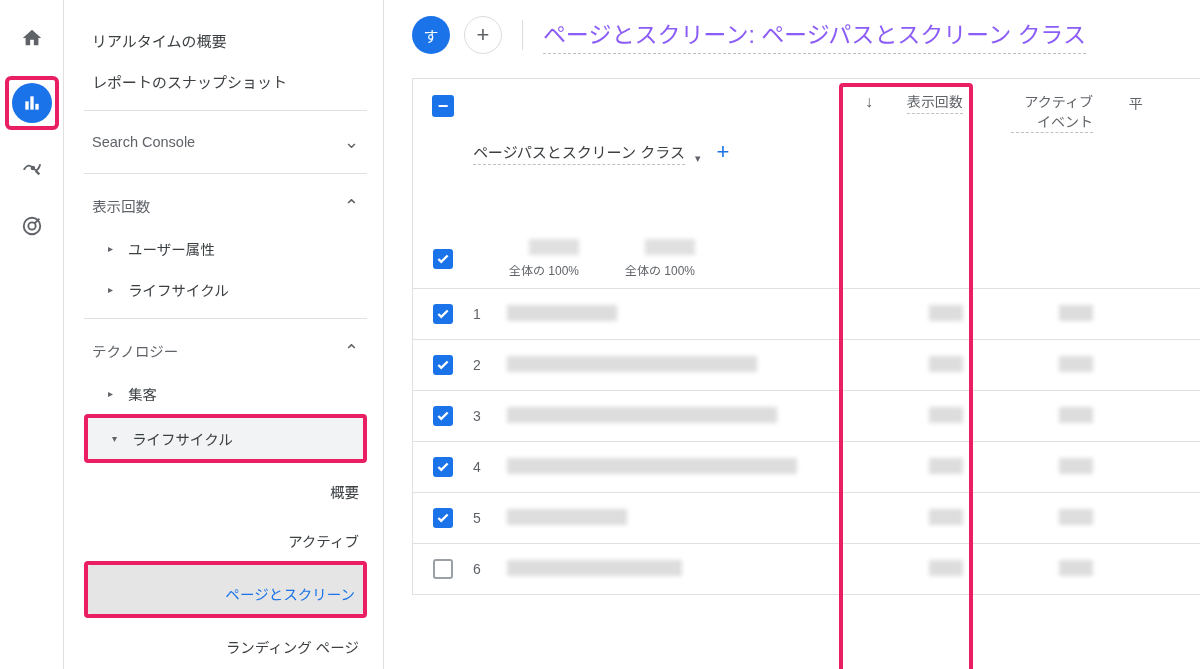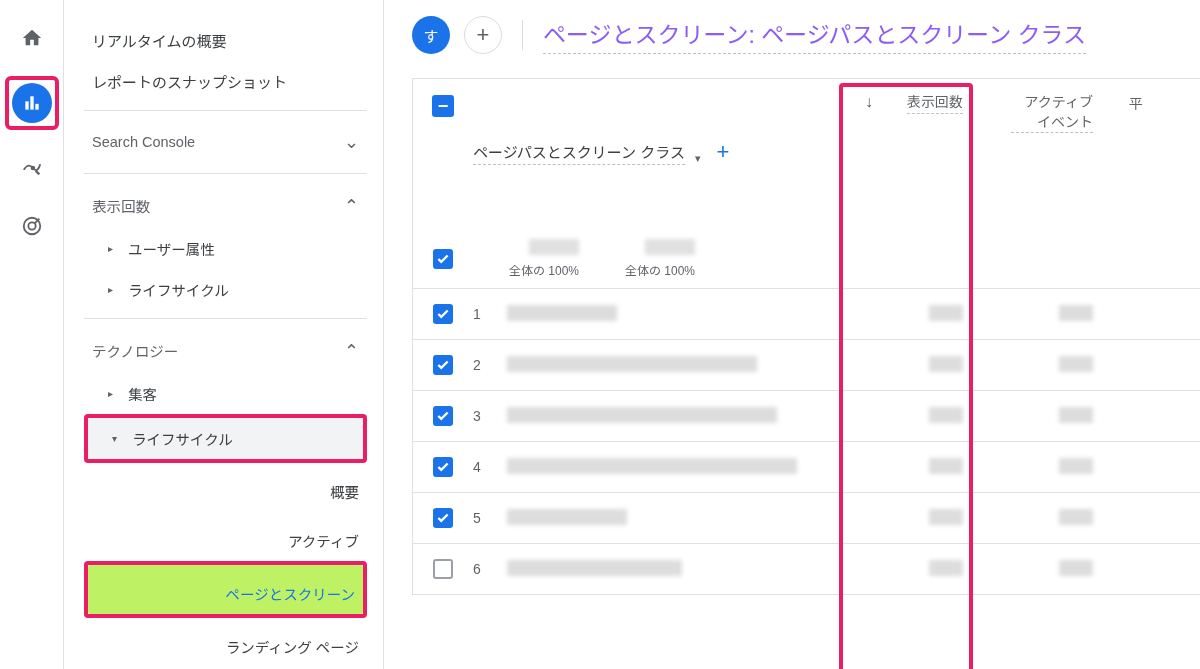--- a/index.html
+++ b/index.html
@@ -16,21 +16,21 @@
 
 .sidebar { width: 320px; border-right: 1px solid #e0e0e0; padding: 20px 16px 0 20px; overflow: hidden; }
 .nav-item { padding: 10px 8px; font-size: 15px; color: #3c4043; cursor: pointer; display: flex; align-items: center; justify-content: space-between; }
 .nav-sub { padding: 10px 8px 10px 24px; font-size: 14.5px; color: #3c4043; cursor: pointer; display: flex; align-items: center; gap: 10px; }
 .nav-subsub { padding: 18px 8px 10px 48px; font-size: 14.5px; color: #3c4043; cursor: pointer; text-align: right; }
 .nav-section { padding: 12px 8px; font-size: 14.5px; color: #5f6368; display: flex; align-items: center; justify-content: space-between; cursor: pointer; }
 .chev { color: #5f6368; font-size: 18px; }
 .tri { font-size: 10px; color: #5f6368; display:inline-block; width:10px; }
 .divider { border-top: 1px solid #e0e0e0; margin: 8px 0; }
 .hl-box { border: 4px solid #e91e63; border-radius: 4px; }
-.selected-sub { background: #bef264; color: #1a73e8 !important; border-radius: 2px; }
+.selected-sub { background: #e5e5e5; color: #1a73e8 !important; border-radius: 2px; }
 
 
 .main { flex: 1; display: flex; flex-direction: column; }
 .titlebar { display: flex; align-items: center; gap: 14px; padding: 16px 0 24px 28px; }
 .chip { width: 38px; height: 38px; border-radius: 19px; display: flex; align-items: center; justify-content: center; font-size: 15px; }
 .chip-blue { background: #1a73e8; color: #fff; }
 .chip-border { border: 1px solid #dadce0; color: #5f6368; background: #fff; font-size: 22px; }
 .title-text { font-size: 23px; color: #8b5cf6; border-bottom: 1px dashed #bdc1c6; padding-bottom: 3px; }
 .vsep { width: 1px; height: 30px; background: #dadce0; margin: 0 6px; }
 

